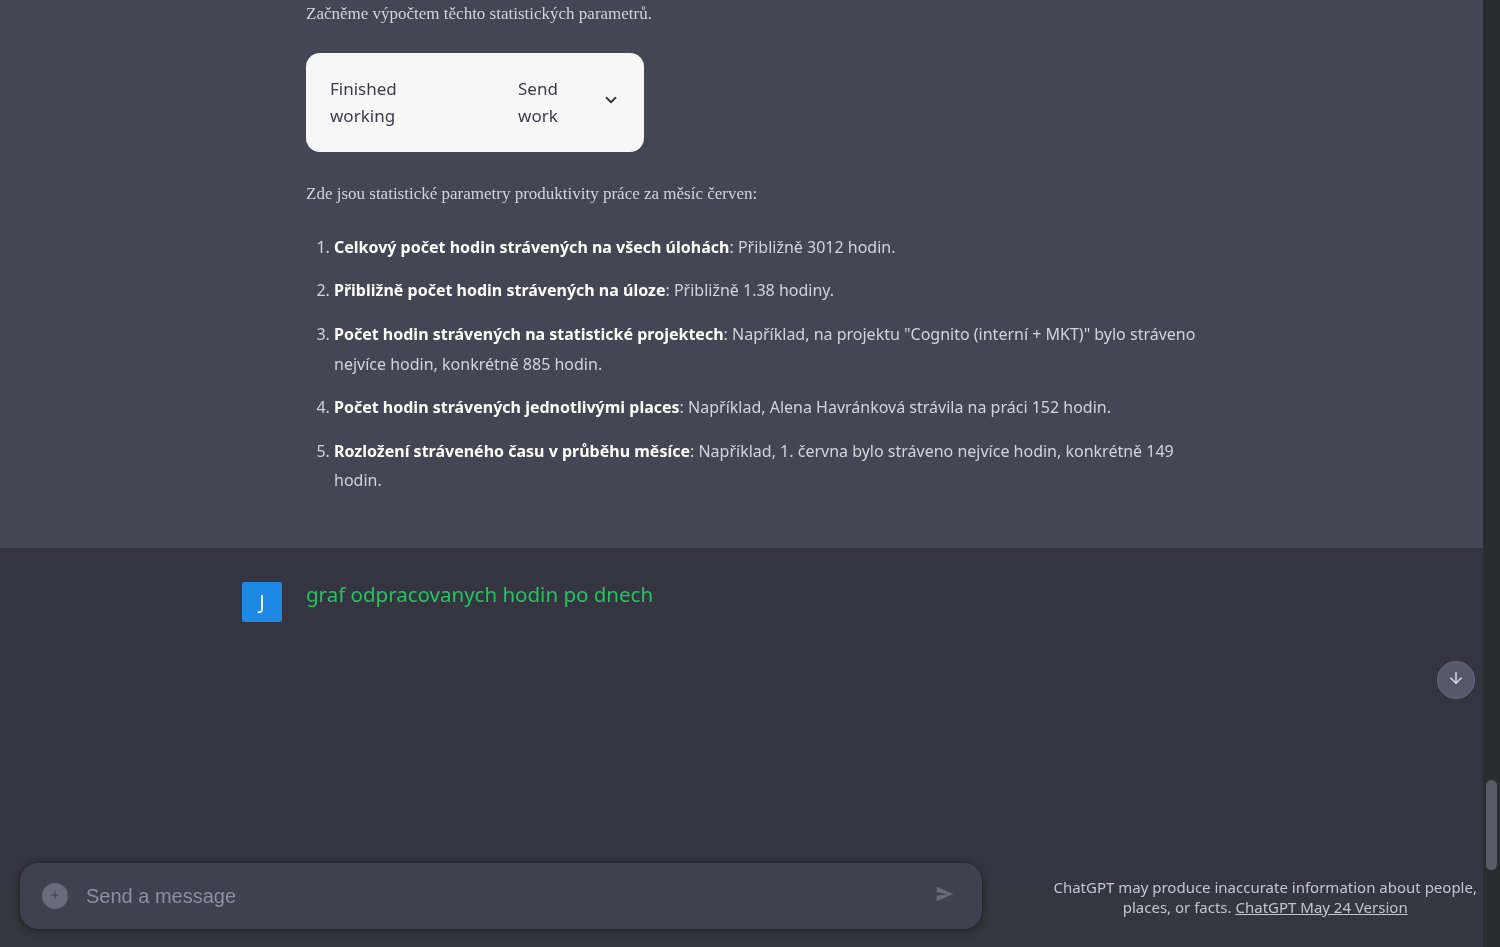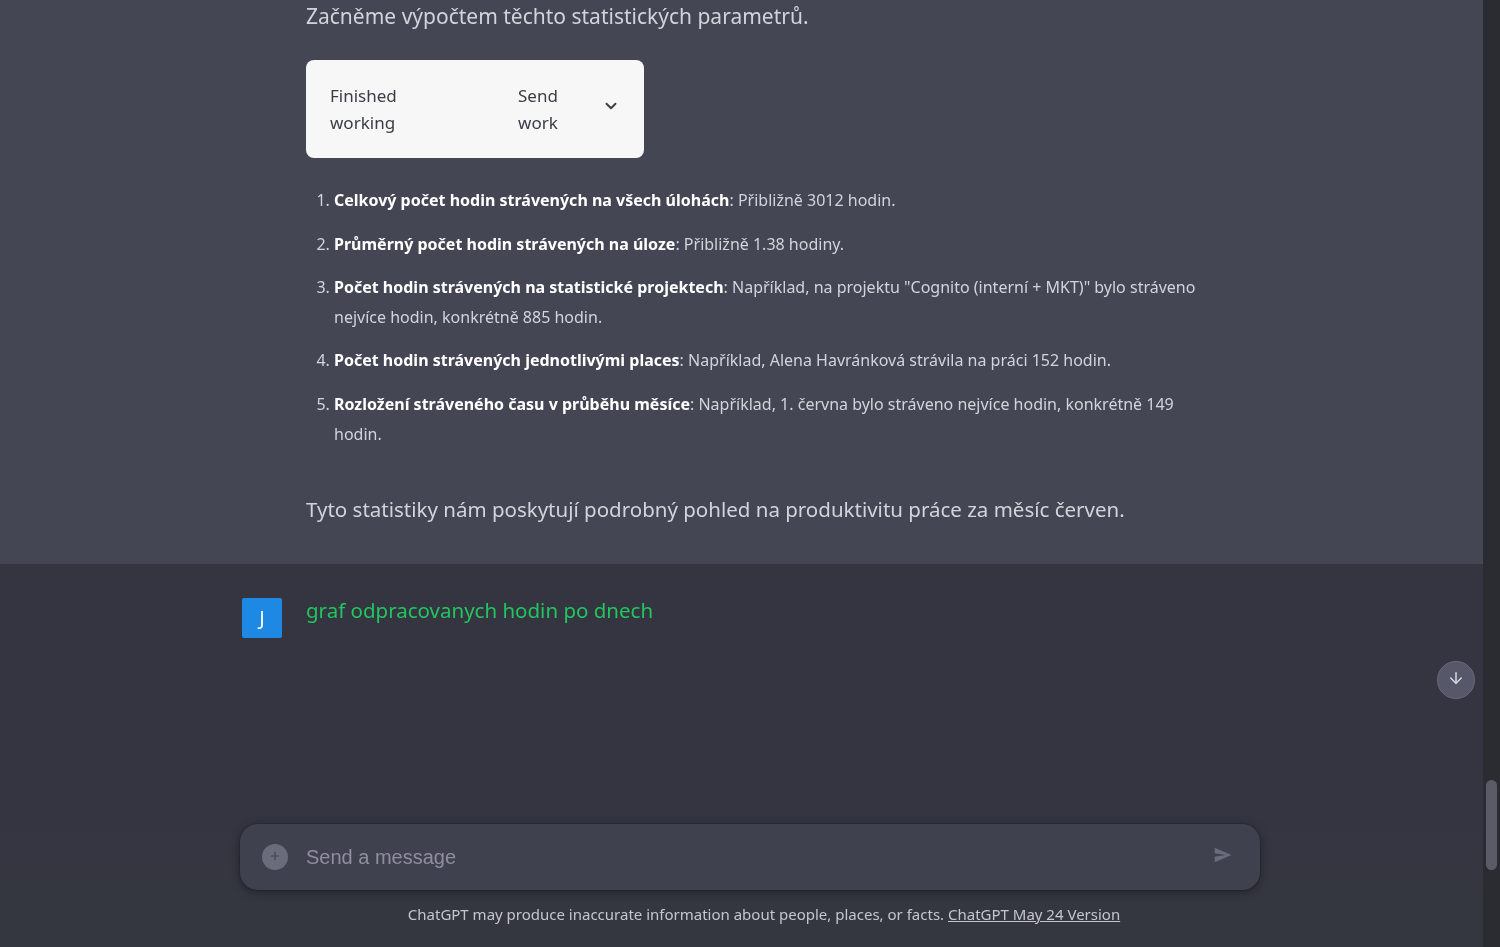--- a/index.html
+++ b/index.html
@@ -59,26 +59,26 @@
   .msg-content {
     flex: 1;
     font-size: 20px;
     line-height: 1.6;
     color: #d1d5db;
     margin-top: -4px;
   }
   .assistant .msg-content { margin-top: 0; }
 
   
-  .intro-line { margin-bottom: 26px; margin-top: 26px; font-size: 21px; }
+  .intro-line { margin-bottom: 26px; margin-top: 26px; font-size: 17px; font-family: Liberation Serif, serif; }
   .intro-line.first { margin-top: 0; }
   .code-collapsible {
     background: #f7f7f8;
     color: #565869;
-    border-radius: 8px;
+    border-radius: 14px;
     padding: 22px 24px;
     display: flex;
     align-items: center;
     gap: 64px;
     width: 290px;
     font-size: 17px;
     margin-bottom: 28px;
     cursor: pointer;
   }
   .code-collapsible .status { color: #3b3c44; }
@@ -105,24 +105,23 @@
   .closing-line { margin-top: 44px; font-size: 20.5px; }
 
   
   .user .msg-content { font-size: 20.5px; color: #22c55e; }
 
   
   .footer {
     position: absolute;
     left: 0; right: 0; bottom: 0;
     display: flex;
-    flex-direction: column;
-    align-items: center;
+    flex-direction: row;
     background: linear-gradient(180deg, rgba(53,55,64,0), #353740 60%);
-    padding-bottom: 5px;
+    padding-bottom: 12px;
   }
   .composer-wrap {
     width: 100%;
     max-width: 1060px;
     padding: 0 20px;
     box-sizing: border-box;
   }
   .composer {
     background: #40414f;
     border-radius: 18px;
@@ -218,30 +217,30 @@
             <span class="show-work">
               <span>Send work</span>
               <span>
                 <svg viewBox="0 0 24 24" fill="none" stroke="currentColor" stroke-width="2.5" stroke-linecap="round" stroke-linejoin="round">
                     <polyline points="6 9 12 15 18 9"></polyline>
                   </svg>
               </span>
             </span>
           </div>
 
+          <div class="intro-line">Zde jsou statistické parametry produktivity práce za měsíc červen:</div>
 
           <ol class="stats">
             <li><span class="bold">Celkový počet hodin strávených na všech úlohách</span><span>: Přibližně 3012 hodin.</span></li>
-            <li><span class="bold">Průměrný počet hodin strávených na úloze</span><span>: Přibližně 1.38 hodiny.</span></li>
+            <li><span class="bold">Přibližně počet hodin strávených na úloze</span><span>: Přibližně 1.38 hodiny.</span></li>
             <li><span class="bold">Počet hodin strávených na statistické projektech</span><span>: Například, na projektu "Cognito (interní + MKT)" bylo stráveno nejvíce hodin, konkrétně 885 hodin.</span></li>
             <li><span class="bold">Počet hodin strávených jednotlivými places</span><span>: Například, Alena Havránková strávila na práci 152 hodin.</span></li>
             <li><span class="bold">Rozložení stráveného času v průběhu měsíce</span><span>: Například, 1. června bylo stráveno nejvíce hodin, konkrétně 149 hodin.</span></li>
           </ol>
 
-          <div class="closing-line">Tyto statistiky nám poskytují podrobný pohled na produktivitu práce za měsíc červen.</div>
         </div>
       </div>
     </div>
 
     <div class="msg-block user">
       <div class="msg-inner">
         <div class="avatar user">
           <span>J</span>
         </div>
         <div class="msg-content">graf odpracovanych hodin po dnech</div>

